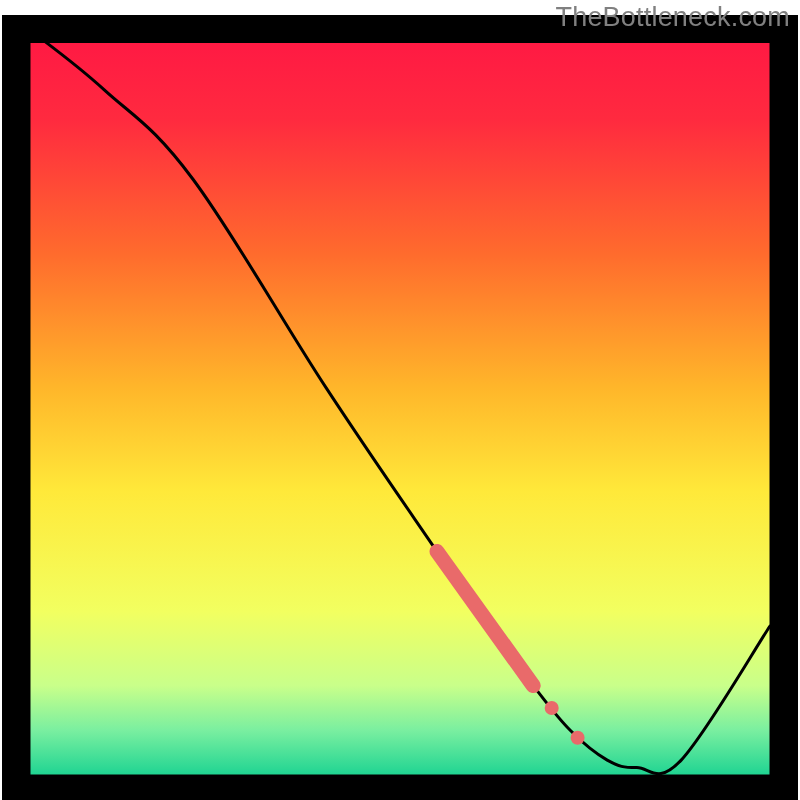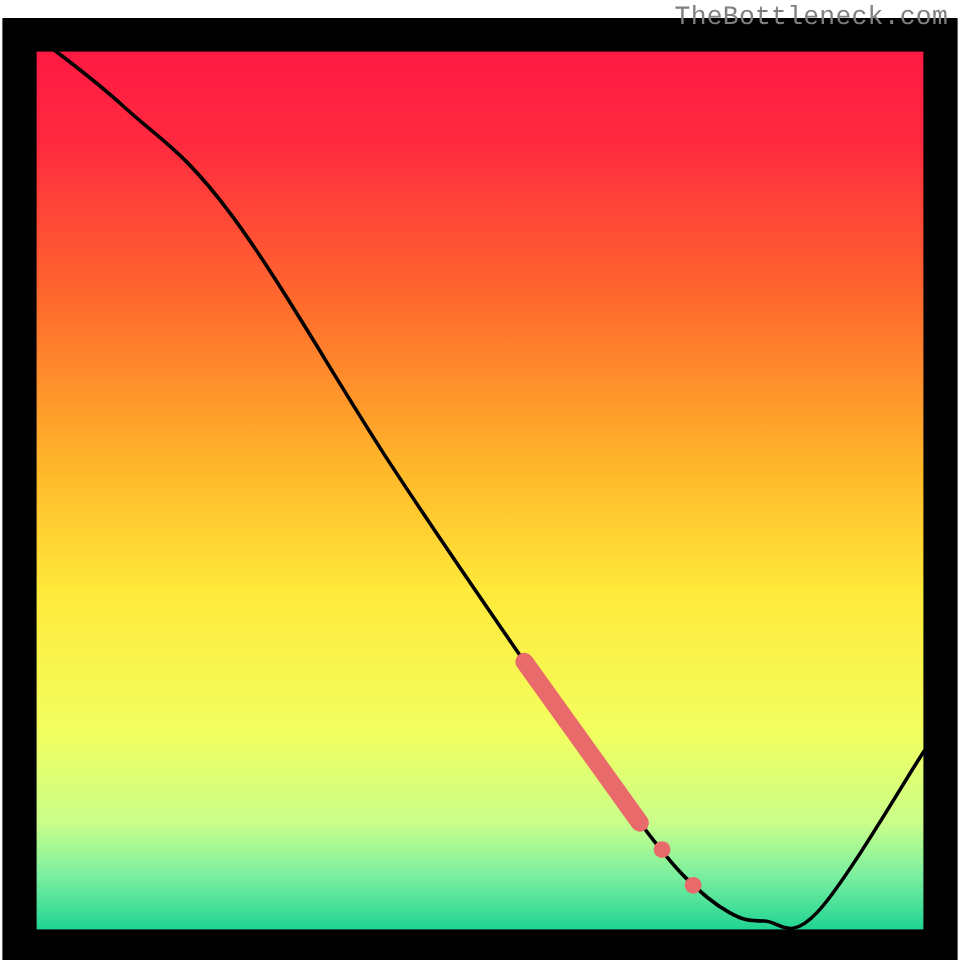--- a/index.html
+++ b/index.html
@@ -11,23 +11,22 @@
   .wrap {
     width: 800px;
     height: 800px;
     position: relative;
   }
   .attrib {
     position: absolute;
     top: 2px;
     right: 10px;
     color: #808080;
-    font-size: 22px;
+    font-size: 27px;
     letter-spacing: 0.2px;
-    font-family: Liberation Mono, monospace;
   }
   svg { display: block; }
 </style>
 </head>
 <body>
 
 <div class="wrap">
   <span class="attrib">TheBottleneck.com</span>
   <svg id="plot" width="800" height="800" viewBox="0 0 800 800">
       <defs>

